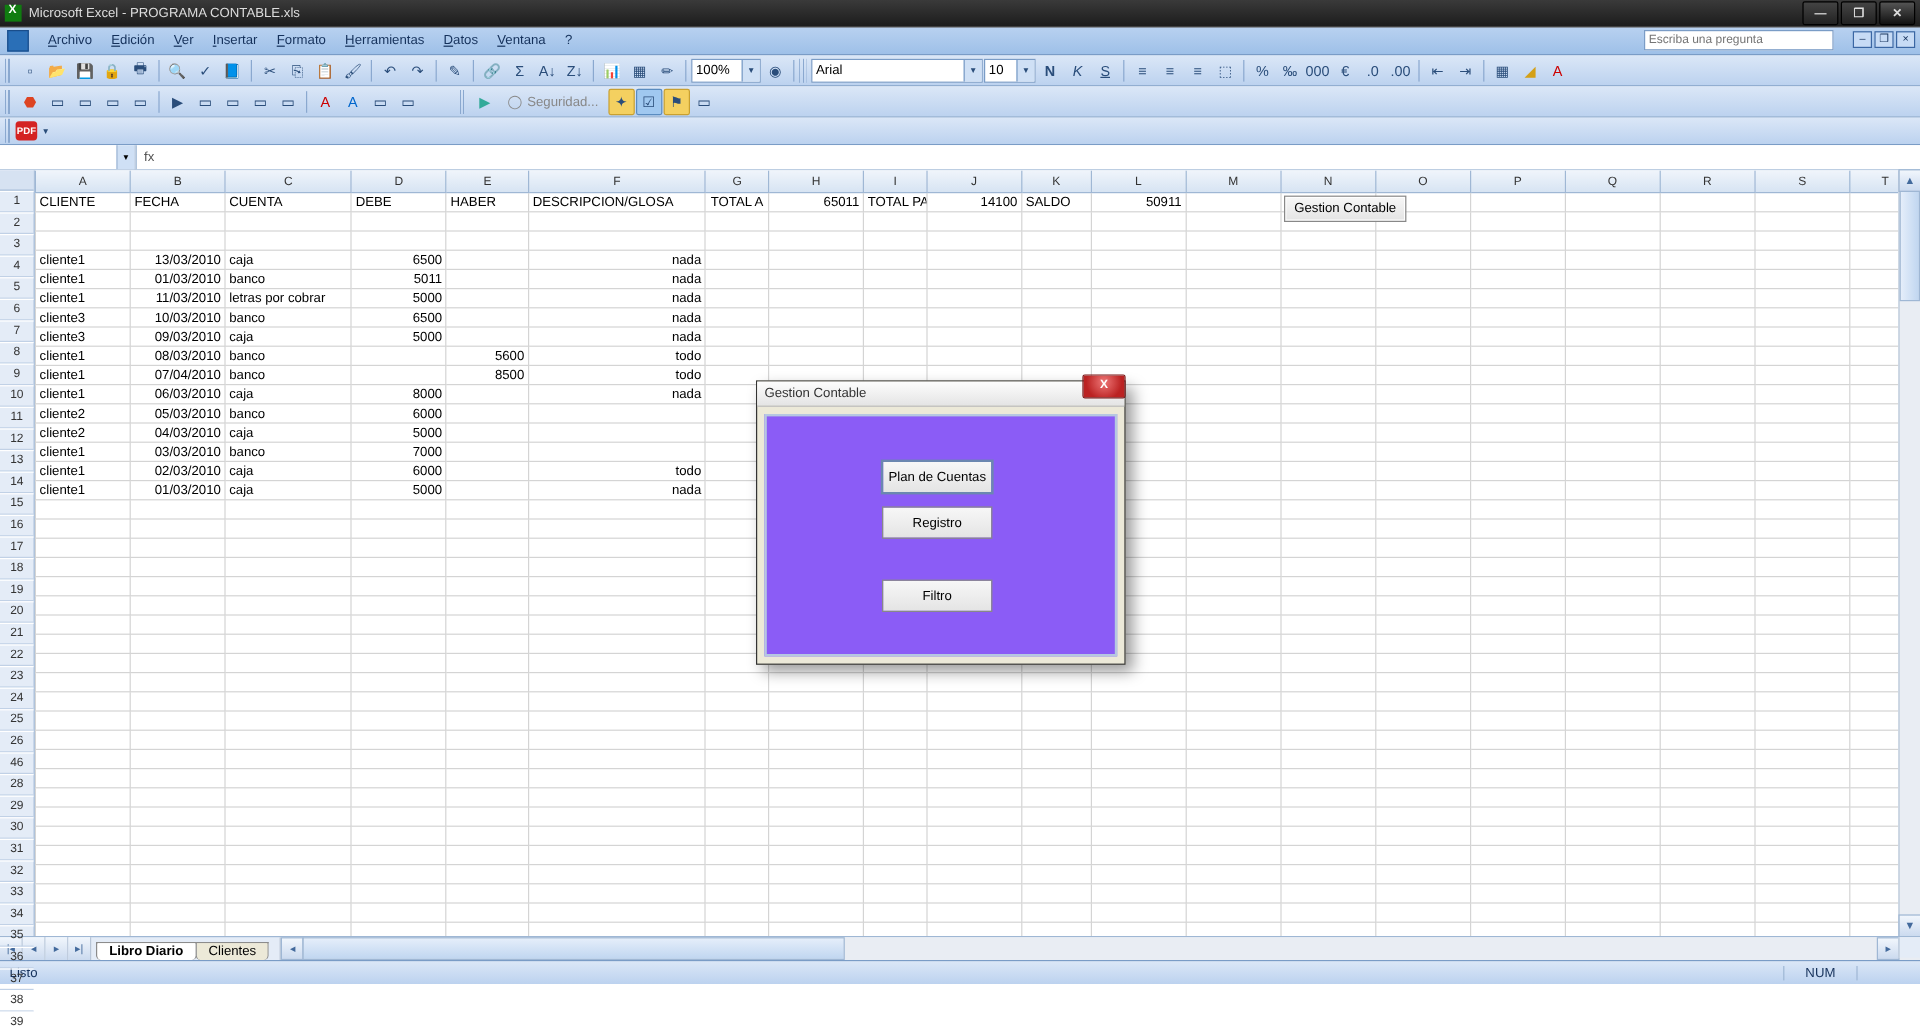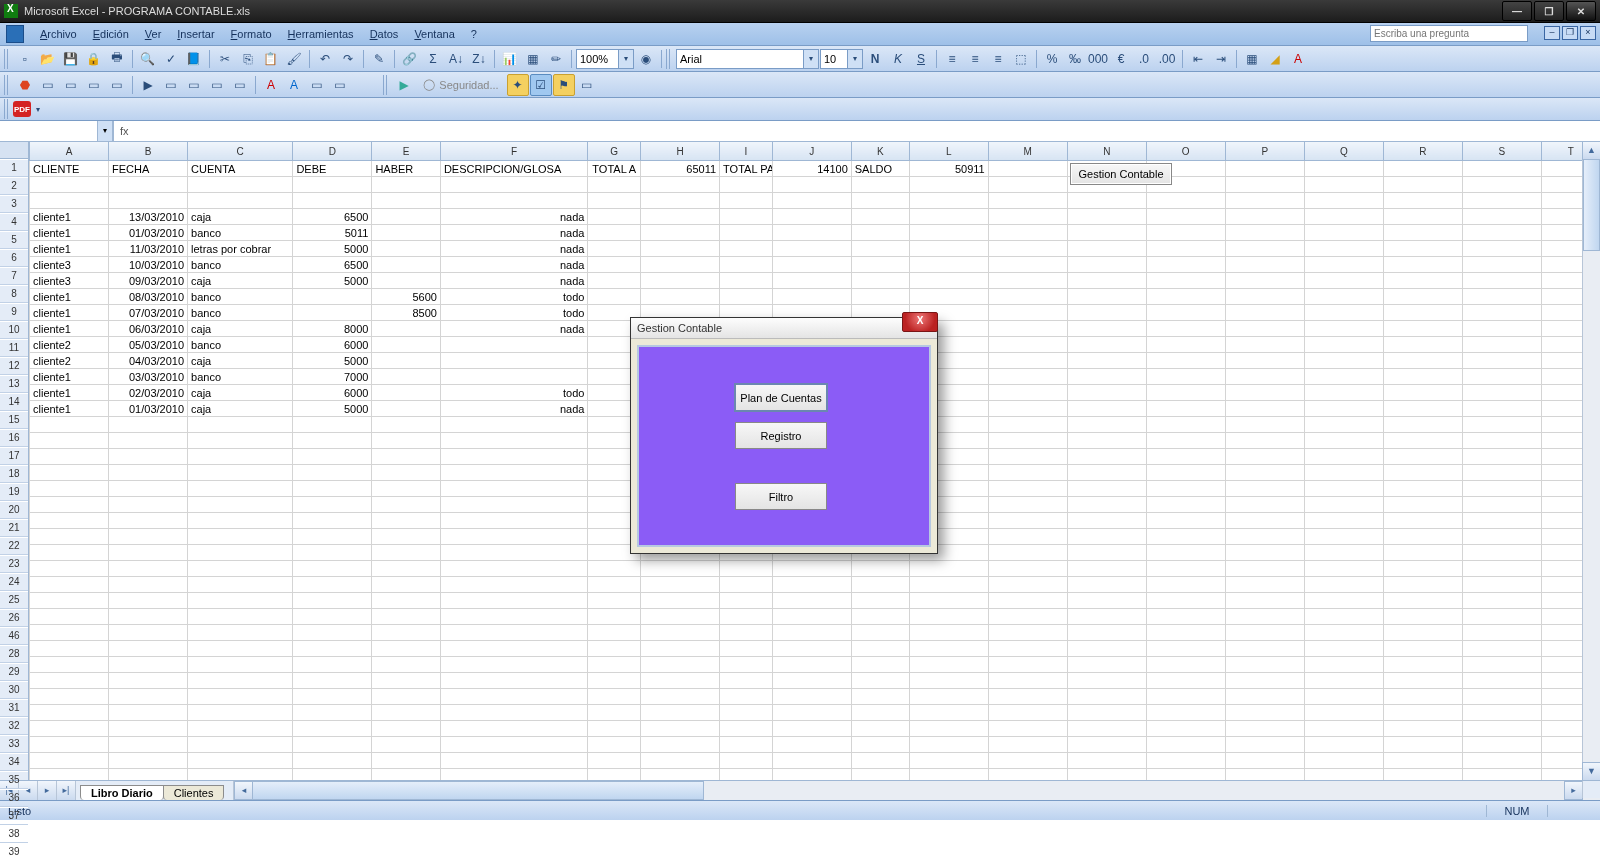--- a/index.html
+++ b/index.html
@@ -521,21 +521,21 @@
             <td></td>
             <td></td>
             <td></td>
             <td></td>
             <td></td>
             <td></td>
             <td></td>
           </tr>
           <tr>
             <td>cliente1</td>
-            <td class="r">07/03/2010</td>
+            <td class="r">07/04/2010</td>
             <td>banco</td>
             <td class="r"></td>
             <td class="r">8500</td>
             <td style="text-align: right;">todo</td>
             <td></td>
             <td class="r"></td>
             <td></td>
             <td class="r"></td>
             <td></td>
             <td class="r"></td>

